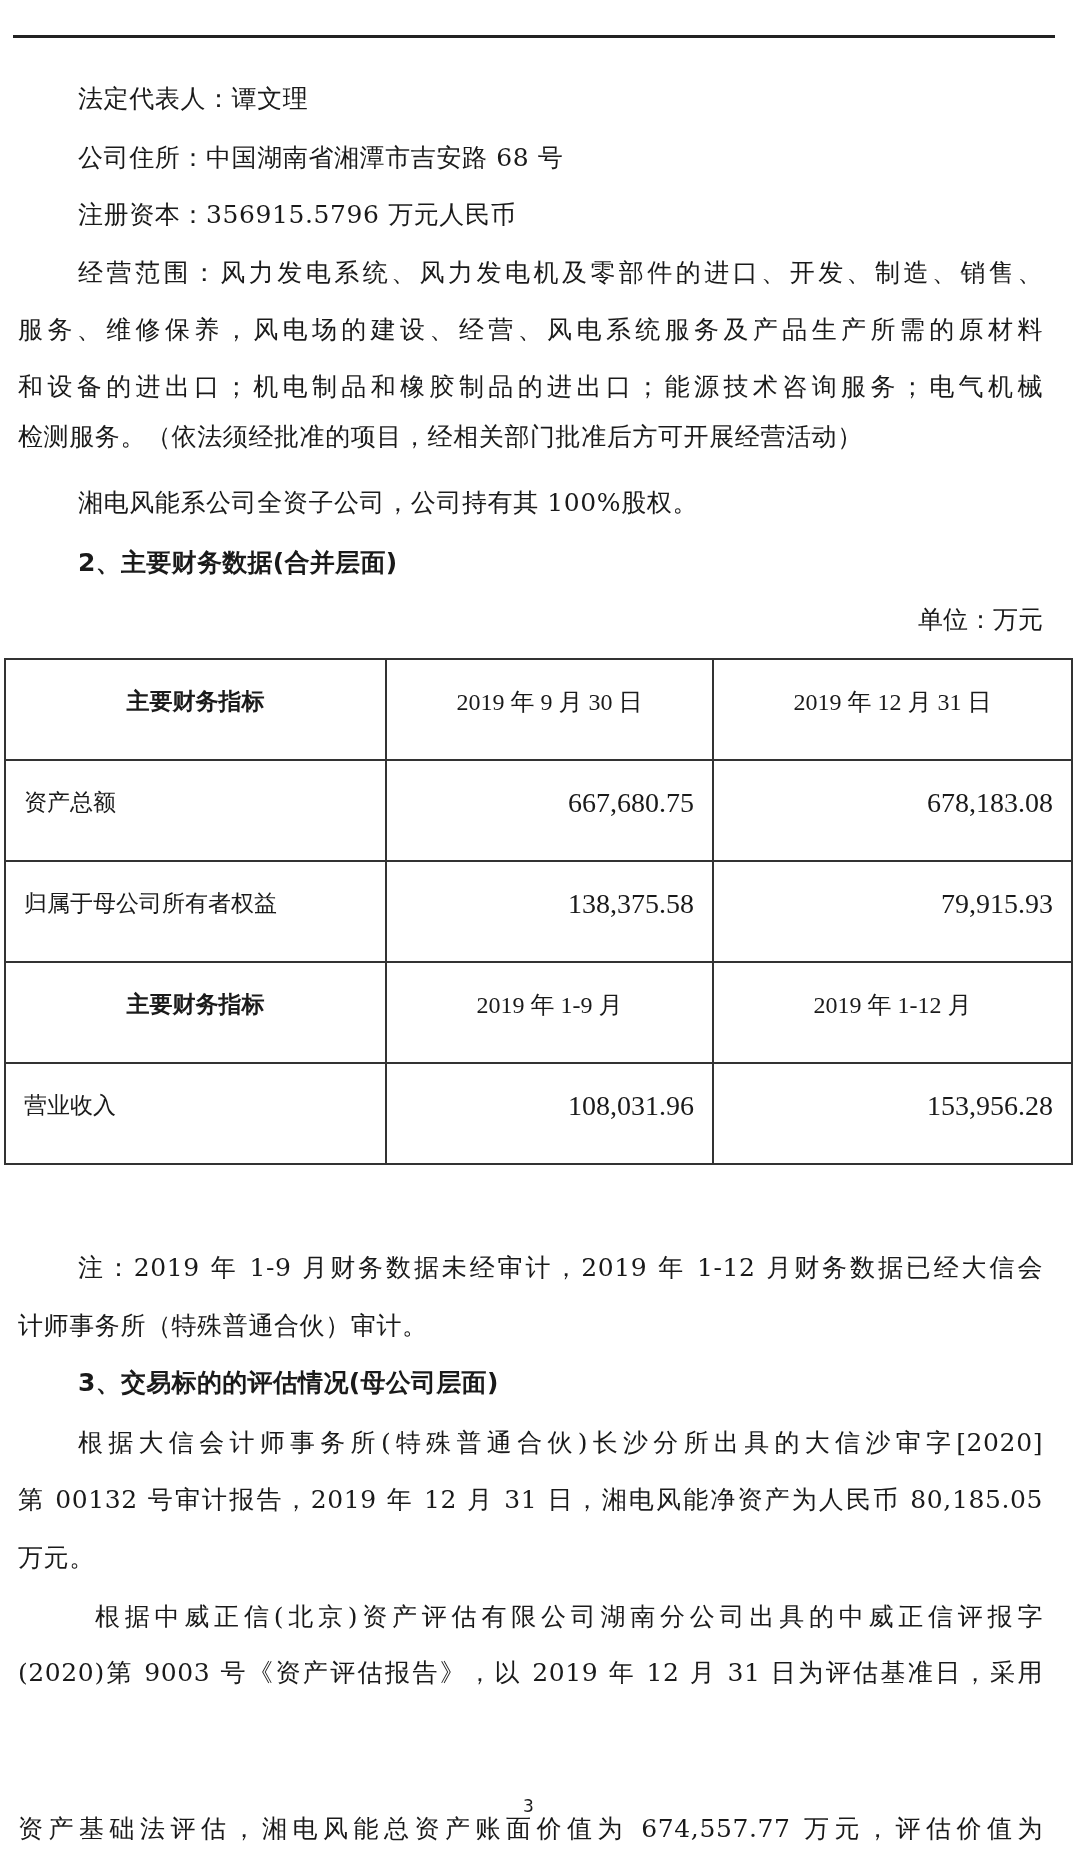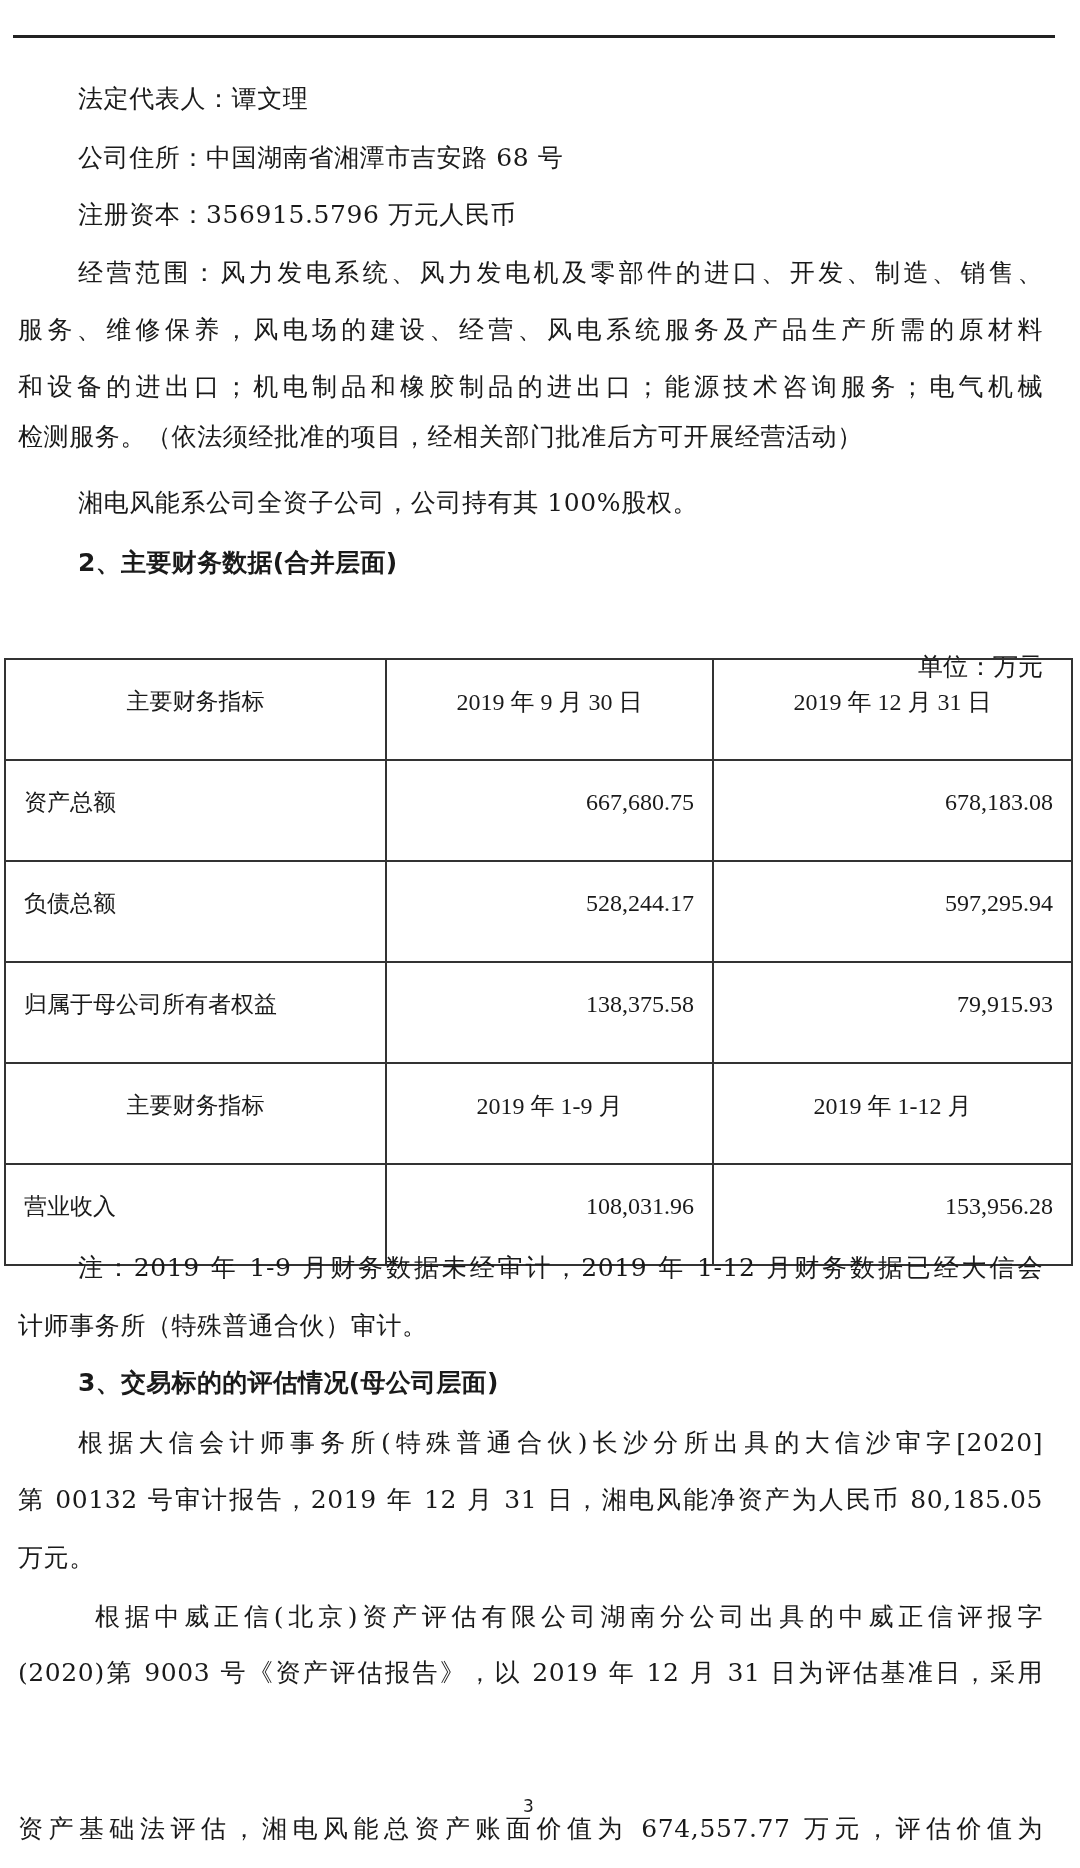--- a/index.html
+++ b/index.html
@@ -5,28 +5,28 @@
   html, body { margin: 0; padding: 0; background: #ffffff; }
   body { width: 1080px; height: 1868px; position: relative; overflow: hidden;
          font-family: "DejaVu Serif", "Liberation Serif", serif; color: #1a1a1a; }
   .rule { position: absolute; left: 13px; top: 35px; width: 1042px; height: 3px; background: #222; }
   .line { position: absolute; left: 18px; width: 1030px; font-size: 25px; line-height: 30px;
           white-space: nowrap; letter-spacing: 0.6px; }
   .indent { left: 78px; }
   .indent2 { left: 95px; }
   .bold { font-weight: bold; font-family: "DejaVu Sans", "Liberation Sans", sans-serif; letter-spacing: 0.3px; }
   .justify { text-align: justify; text-align-last: justify; }
-  .unit { position: absolute; right: 37px; font-size: 25px; line-height: 30px; margin-top: 47px; }
+  .unit { position: absolute; right: 37px; font-size: 25px; line-height: 30px; }
   table.fin { position: absolute; left: 4px; top: 658px; width: 1067px; border-collapse: collapse;
               table-layout: fixed; font-size: 24px; }
   table.fin td { border: 2px solid #333; height: 83px; padding: 0 18px 16px 18px; vertical-align: middle; }
   table.fin td.label { text-align: left; font-family: "DejaVu Sans", "Liberation Sans", sans-serif; font-size: 23px; }
-  table.fin td.num { text-align: right; font-family: "Liberation Serif", "DejaVu Serif", serif; font-size: 24px; }
+  table.fin td.num { text-align: right; font-family: "Liberation Serif", "DejaVu Serif", serif; font-size: 28px; }
   table.fin tr.hdr td { text-align: center; font-family: "Liberation Serif", "DejaVu Serif", serif; font-weight: normal; }
-  table.fin tr.hdr td.label { font-family: "DejaVu Sans", "Liberation Sans", sans-serif; font-weight: normal; border-radius: 16px; }
+  table.fin tr.hdr td.label { font-family: "DejaVu Sans", "Liberation Sans", sans-serif; font-weight: bold; border-radius: 16px; }
   .pageno { position: absolute; left: 523px; top: 1796px; font-family: "DejaVu Sans", "Liberation Sans", sans-serif;
             font-size: 17px; }
 </style>
 </head>
 <body>
 
 <div class="rule"></div>
 
 <div class="line indent" style="top:84px">法定代表人：谭文理</div>
 <div class="line indent" style="top:143px">公司住所：中国湖南省湘潭市吉安路 68 号</div>
@@ -55,25 +55,20 @@
     <td class="label">主要财务指标</td>
     <td>2019 年 9 月 30 日</td>
     <td>2019 年 12 月 31 日</td>
   </tr>
   <tr>
     <td class="label">资产总额</td>
     <td class="num">667,680.75</td>
     <td class="num">678,183.08</td>
   </tr>
   <tr>
-    <td class="label">负债总额</td>
-    <td class="num">528,244.17</td>
-    <td class="num">597,295.94</td>
-  </tr>
-  <tr>
     <td class="label">归属于母公司所有者权益</td>
     <td class="num">138,375.58</td>
     <td class="num">79,915.93</td>
   </tr>
   <tr class="hdr">
     <td class="label">主要财务指标</td>
     <td>2019 年 1-9 月</td>
     <td>2019 年 1-12 月</td>
   </tr>
   <tr>

